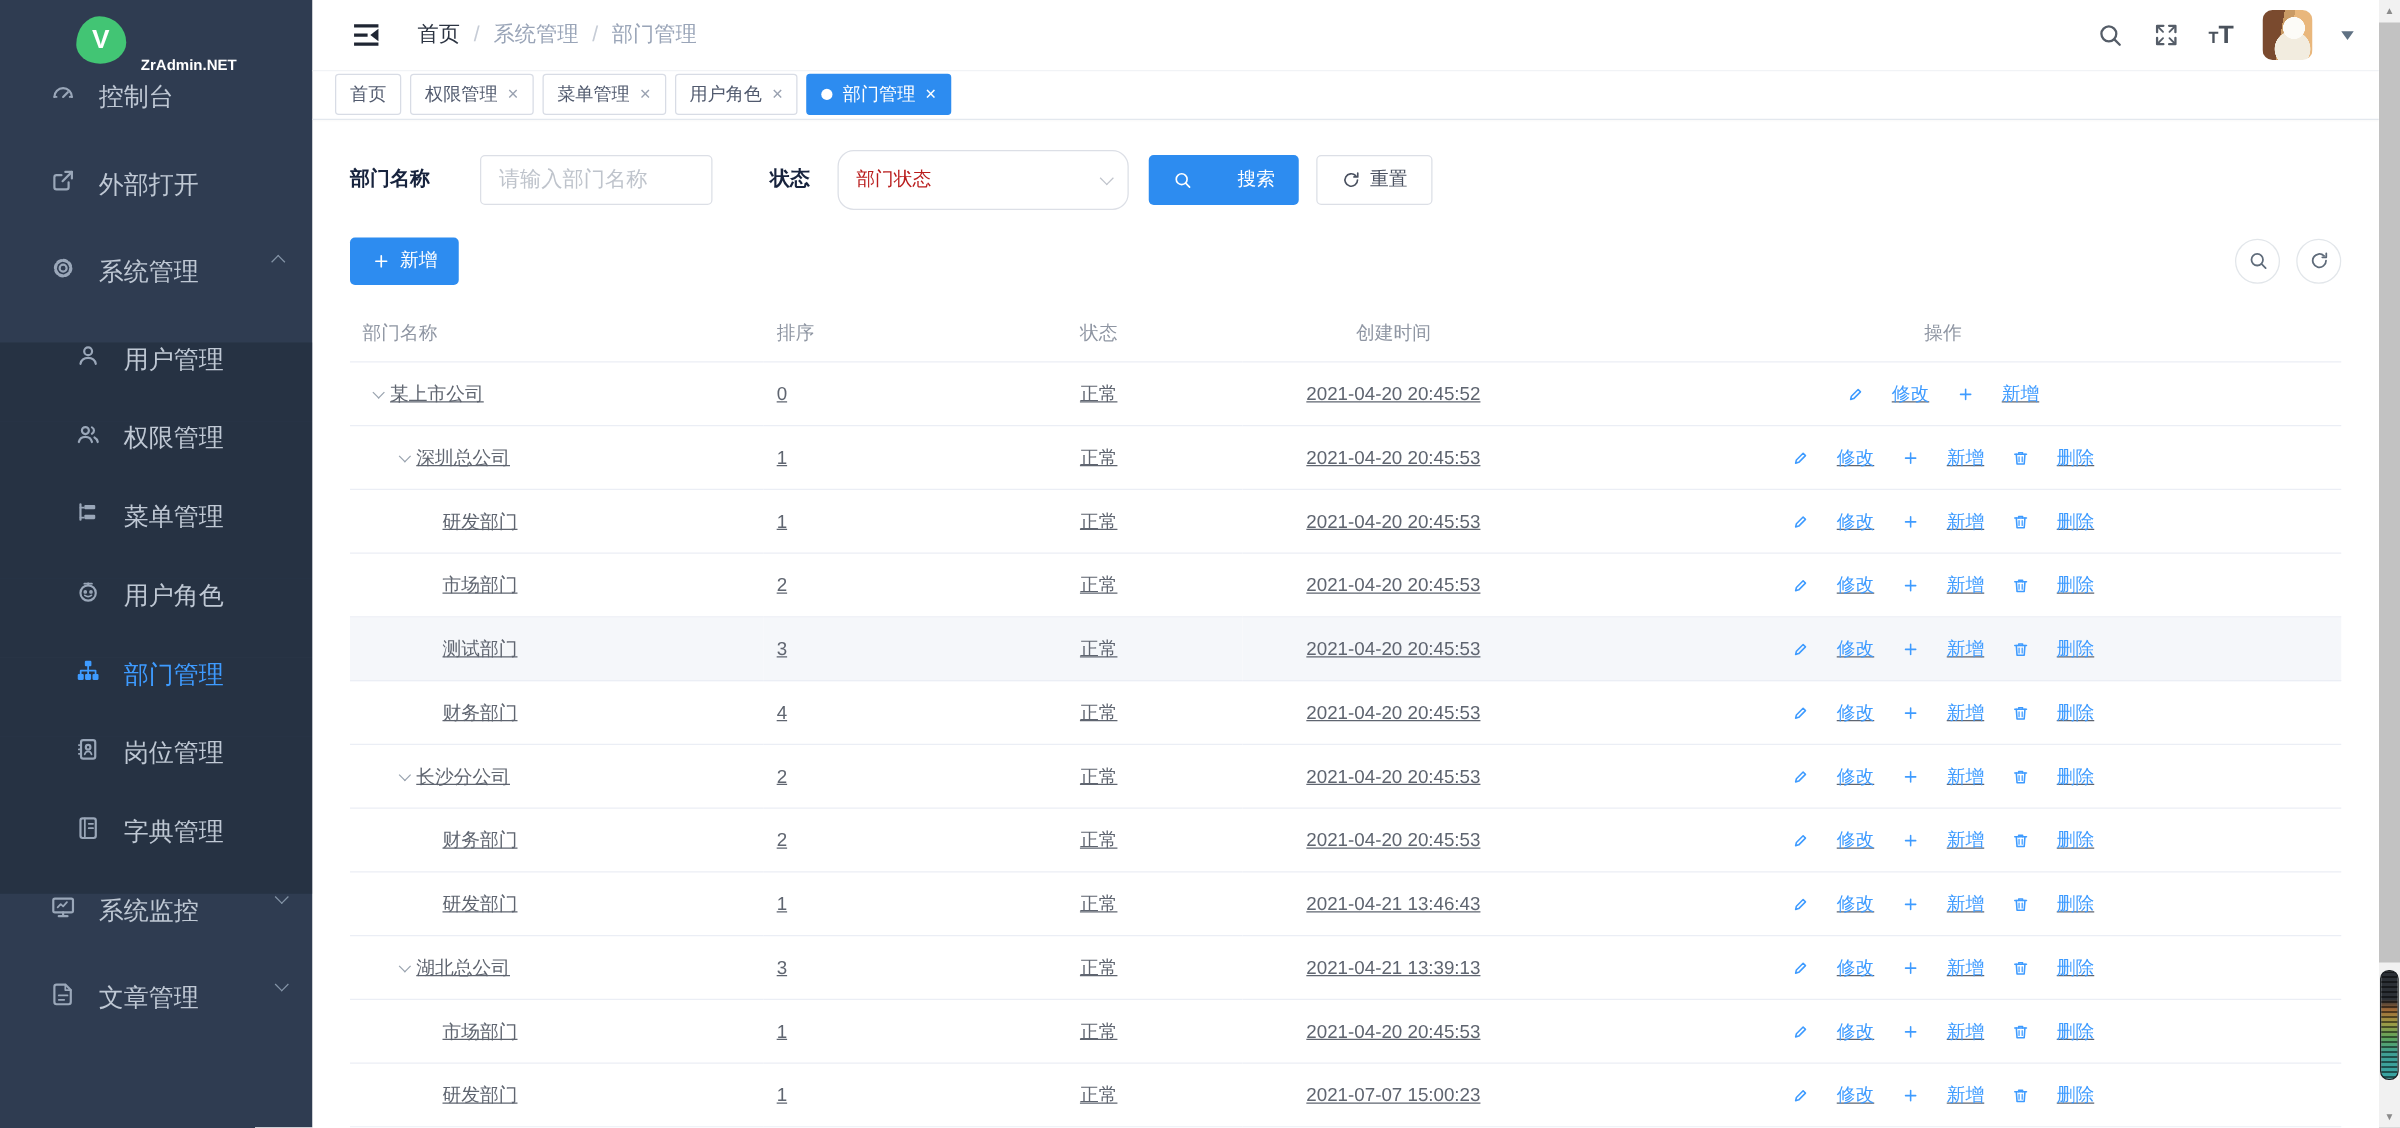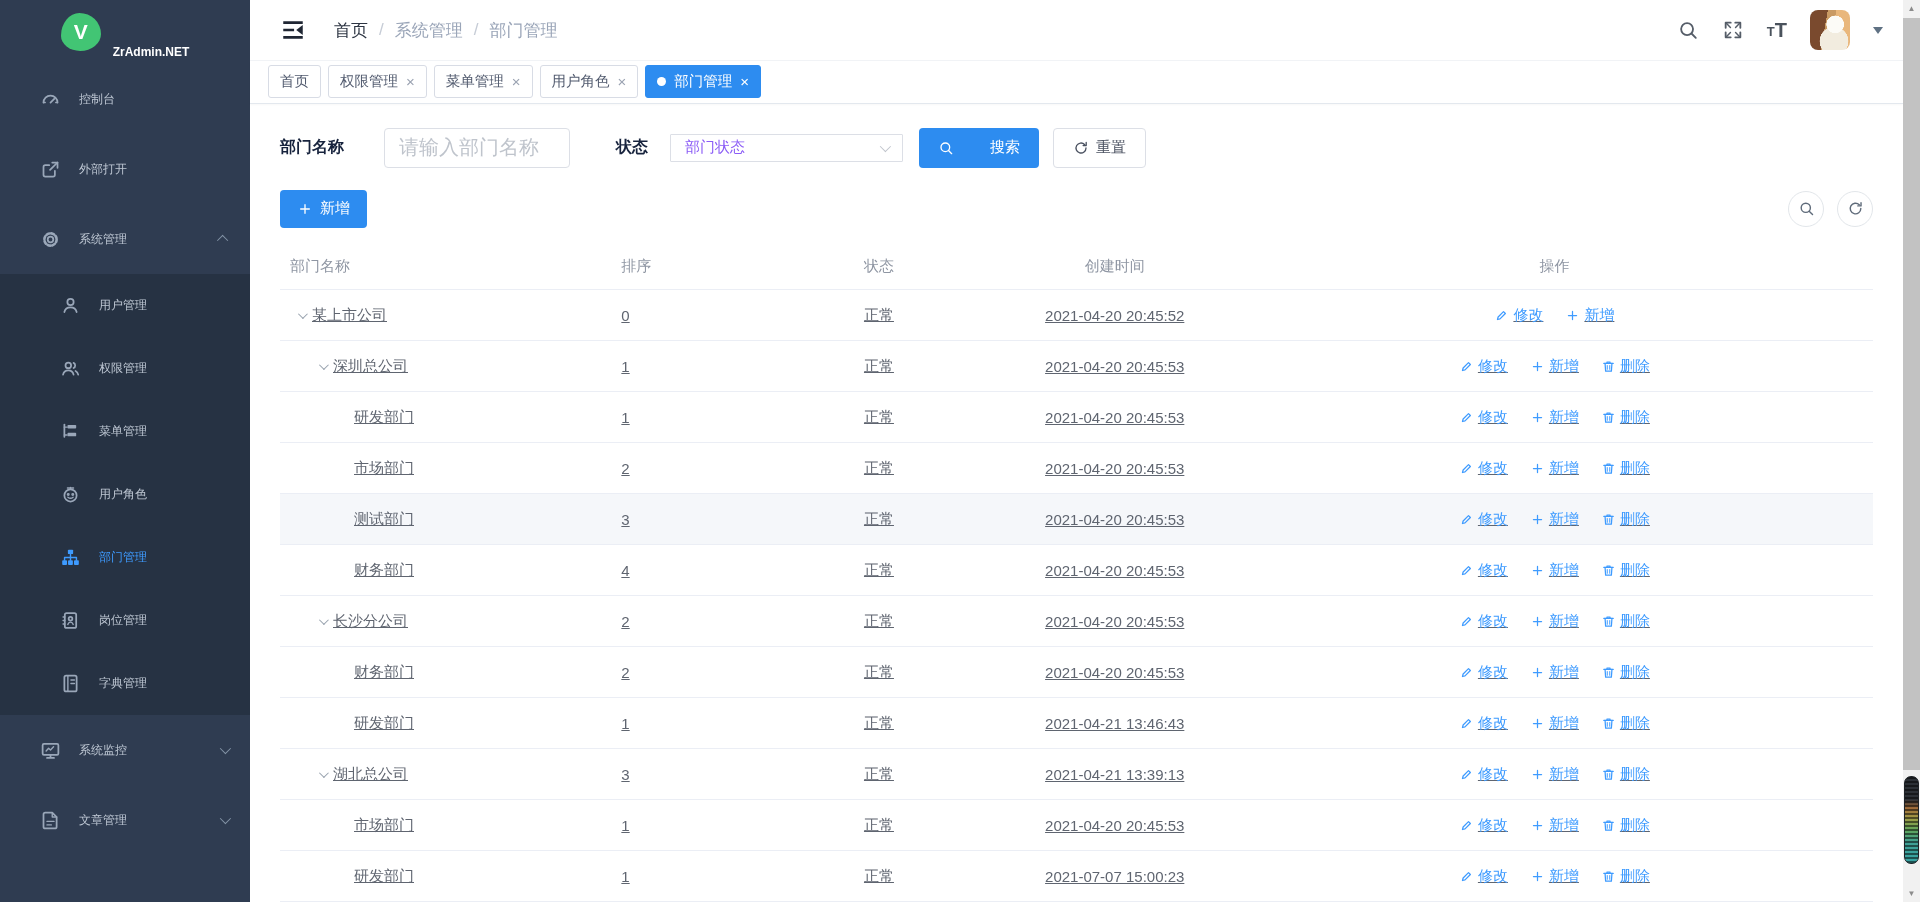--- a/index.html
+++ b/index.html
@@ -7,21 +7,21 @@
     font-family:"Liberation Sans", sans-serif; }
   .app { display:flex; width:1920px; height:902px; }
 
   
   .sidebar { flex:0 0 250px; width:250px; background:#2f3c51; color:#bfc8d4; overflow:hidden; }
   .logo { height:64px; display:flex; align-items:center; justify-content:center; gap:12px; cursor:pointer; }
   .logo-mark { width:40px; height:38px; background:#42c574; color:#fff; font-weight:bold; font-size:21px;
     display:flex; align-items:center; justify-content:center;
     border-radius:46% 54% 52% 48% / 60% 55% 45% 40%; }
   .logo-title { color:#fff; font-size:12px; font-weight:bold;margin-top:40px; }
-  .menu-item { display:flex; align-items:center; cursor:pointer; font-size:12px; }
+  .menu-item { display:flex; align-items:flex-start; cursor:pointer; font-size:20px; }
   .menu-item.top { height:70px; padding:0 22px 0 40px; }
   .menu-item.sub { height:63px; padding:0 22px 0 60px; background:#263243; }
   .menu-item .icon { width:21px; height:21px; margin-right:18px; color:#9aa7b9; flex:none; }
   .menu-item .icon svg { width:100%; height:100%; display:block; }
   .menu-item.active, .menu-item.active .icon { color:#3e9bff; }
   .mi-label { flex:1; }
   .chev { display:inline-block; width:8px; height:8px;
     border-right:1.7px solid #8494a7; border-bottom:1.7px solid #8494a7; }
   .chev-d { transform:rotate(45deg) translateY(-2px); }
   .chev-u { transform:rotate(-135deg) translateY(-2px); }
@@ -62,26 +62,26 @@
   .dot { width:9px; height:9px; border-radius:50%; background:#fff; }
 
   .content { flex:1; padding:0 30px; }
 
   
   .filter-row { margin-top:24px; display:flex; align-items:center; }
   .f-label { font-size:16px; font-weight:bold; color:#17233d; }
   .lbl-name { margin-right:40px; }
   .lbl-status { margin-left:46px; margin-right:22px; }
   .text-input { width:186px; height:40px; border:1px solid #dcdfe6; border-radius:4px;
-    padding:0 14px; font-size:20px; color:#606266; outline:none;
+    padding:0 14px; font-size:17px; color:#606266; outline:none;
     font-family:"Liberation Sans",sans-serif; }
   .text-input::placeholder { color:#bfc4cc; }
-  .select { width:233px; height:28px; border:1px solid #dcdfe6; border-radius:1px;
+  .select { width:233px; height:48px; border:1px solid #dcdfe6; border-radius:13px;
     display:flex; align-items:center; justify-content:space-between; padding:0 14px;
-    color:#8b5cf6; font-size:15px; cursor:pointer; }
+    color:#b91c1c; font-size:15px; cursor:pointer; }
   .select .chev { border-color:#c0c4cc; width:8px; height:8px; }
   .btn { height:40px; border:none; border-radius:4px; display:inline-flex; align-items:center;
     gap:7px; padding:0 19px; font-size:15px; cursor:pointer;
     font-family:"Liberation Sans",sans-serif; }
   .btn .icon { width:16px; height:16px; } .btn .icon svg { width:100%; height:100%; }
   .btn.primary { background:#2d8cf0; color:#fff; }
   .btn.plain { background:#fff; border:1px solid #dcdfe6; color:#4a5160; }
   .btn-search { margin-left:16px;gap:36px; }
   .btn-reset { margin-left:14px; }
 
@@ -100,21 +100,21 @@
   .dept-table td { height:51px; font-size:15px; color:#5f6570; border-bottom:1px solid #ebeef5;text-decoration:underline; }
   .al { text-align:left; padding-left:10px; }
   .ac { text-align:center; }
   tr.highlight td { background:#f5f7fa; }
   .name-flex { display:flex; align-items:center; }
   .tree-indent { display:inline-block; flex:none; }
   .row-chev { width:22px; flex:none; display:inline-flex; justify-content:center; cursor:pointer; }
   .row-chev .chev { border-color:#98a2ae; width:7px; height:7px; }
   .row-spacer { width:22px; flex:none; }
   .actions { display:flex; justify-content:center; gap:22px; }
-  .action-link { color:#3e9bff; display:inline-flex; align-items:center; gap:4px; cursor:pointer; }
+  .action-link { color:#3e9bff; display:inline-flex; align-items:center; gap:21px; cursor:pointer; }
   .action-link .icon { width:15px; height:15px; } .action-link .icon svg { width:100%; height:100%; }
 
   
   .scrollbar { position:fixed; top:0; right:0; width:17px; height:902px; background:#f1f1f1; }
   .sb-arrow { position:absolute; left:0; width:17px; height:17px; display:flex; align-items:center;
     justify-content:center; color:#8b8b8b; font-size:8px; cursor:pointer; }
   .sb-up { top:0; } .sb-down { bottom:0; }
   .sb-thumb { position:absolute; top:18px; left:0; width:17px; height:752px; background:#c2c2c2; cursor:pointer; }
   .sb-widget { position:absolute; left:1px; top:776px; width:15px; height:88px; border-radius:7px;
     border:1px solid #1e2226;

